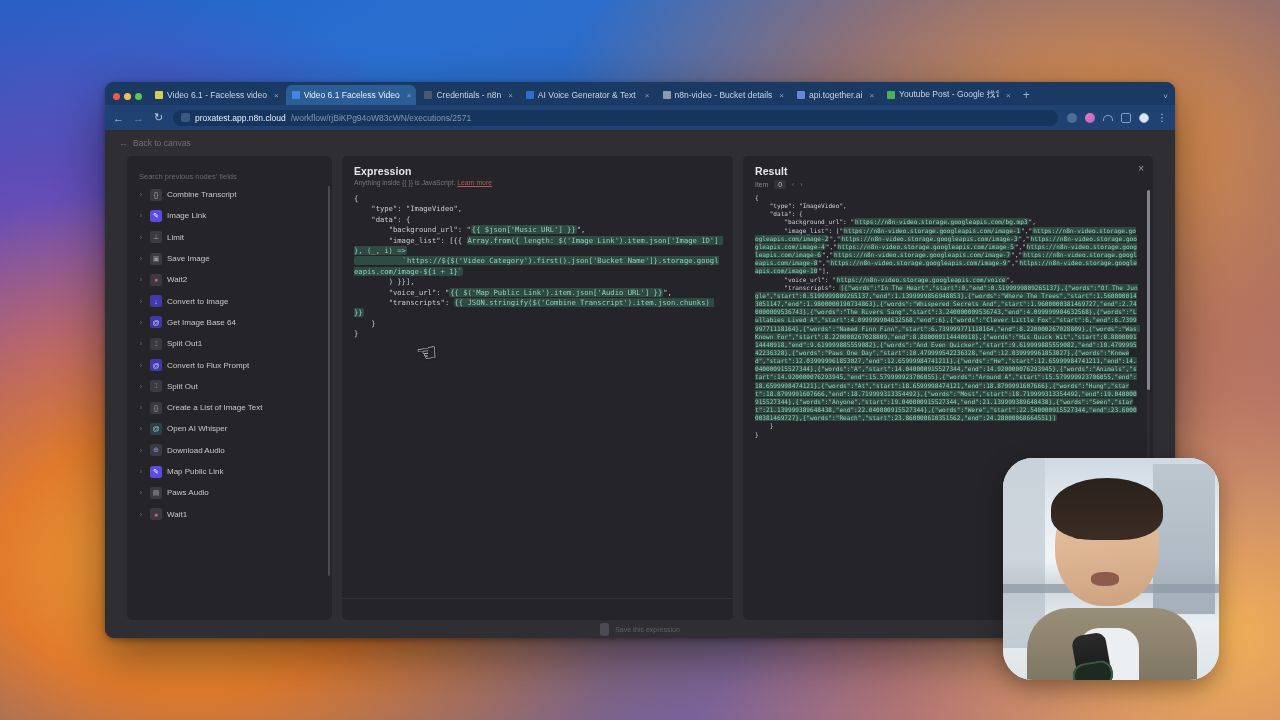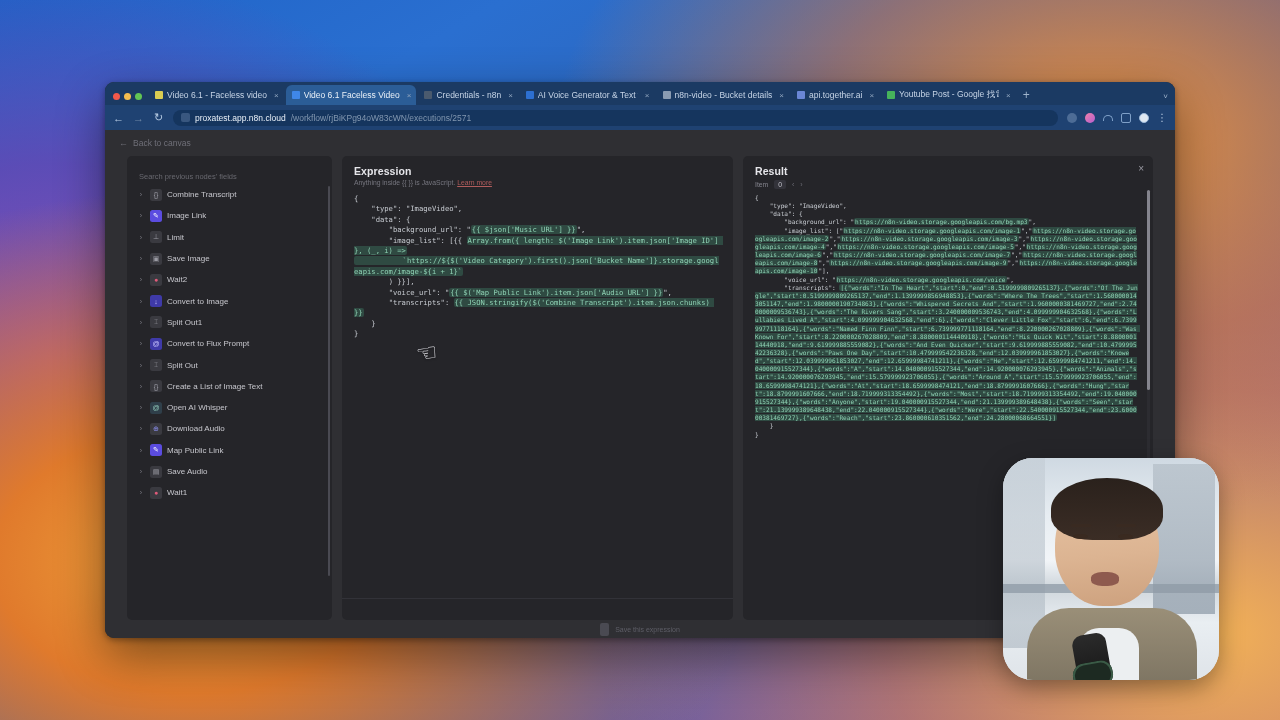--- a/index.html
+++ b/index.html
@@ -395,20 +395,25 @@
                 <span class="nicon wait">●</span>
                 <span class="nrow-label">Wait2</span>
               </div>
               <div class="node-row">
                 <span class="chev">›</span>
                 <span class="nicon convert">↓</span>
                 <span class="nrow-label">Convert to Image</span>
               </div>
               <div class="node-row">
                 <span class="chev">›</span>
+                <span class="nicon convert">@</span>
+                <span class="nrow-label">Get Image Base 64</span>
+              </div>
+              <div class="node-row">
+                <span class="chev">›</span>
                 <span class="nicon split">⌶</span>
                 <span class="nrow-label">Split Out1</span>
               </div>
               <div class="node-row">
                 <span class="chev">›</span>
                 <span class="nicon convert">@</span>
                 <span class="nrow-label">Convert to Flux Prompt</span>
               </div>
               <div class="node-row">
                 <span class="chev">›</span>
@@ -431,21 +436,21 @@
                 <span class="nrow-label">Download Audio</span>
               </div>
               <div class="node-row">
                 <span class="chev">›</span>
                 <span class="nicon pen">✎</span>
                 <span class="nrow-label">Map Public Link</span>
               </div>
               <div class="node-row">
                 <span class="chev">›</span>
                 <span class="nicon save">▤</span>
-                <span class="nrow-label">Save Audio</span>
+                <span class="nrow-label">Paws Audio</span>
               </div>
               <div class="node-row">
                 <span class="chev">›</span>
                 <span class="nicon wait">●</span>
                 <span class="nrow-label">Wait1</span>
               </div>
             </div>
           <div class="pane-left-scroll"></div>
         </div>
 

